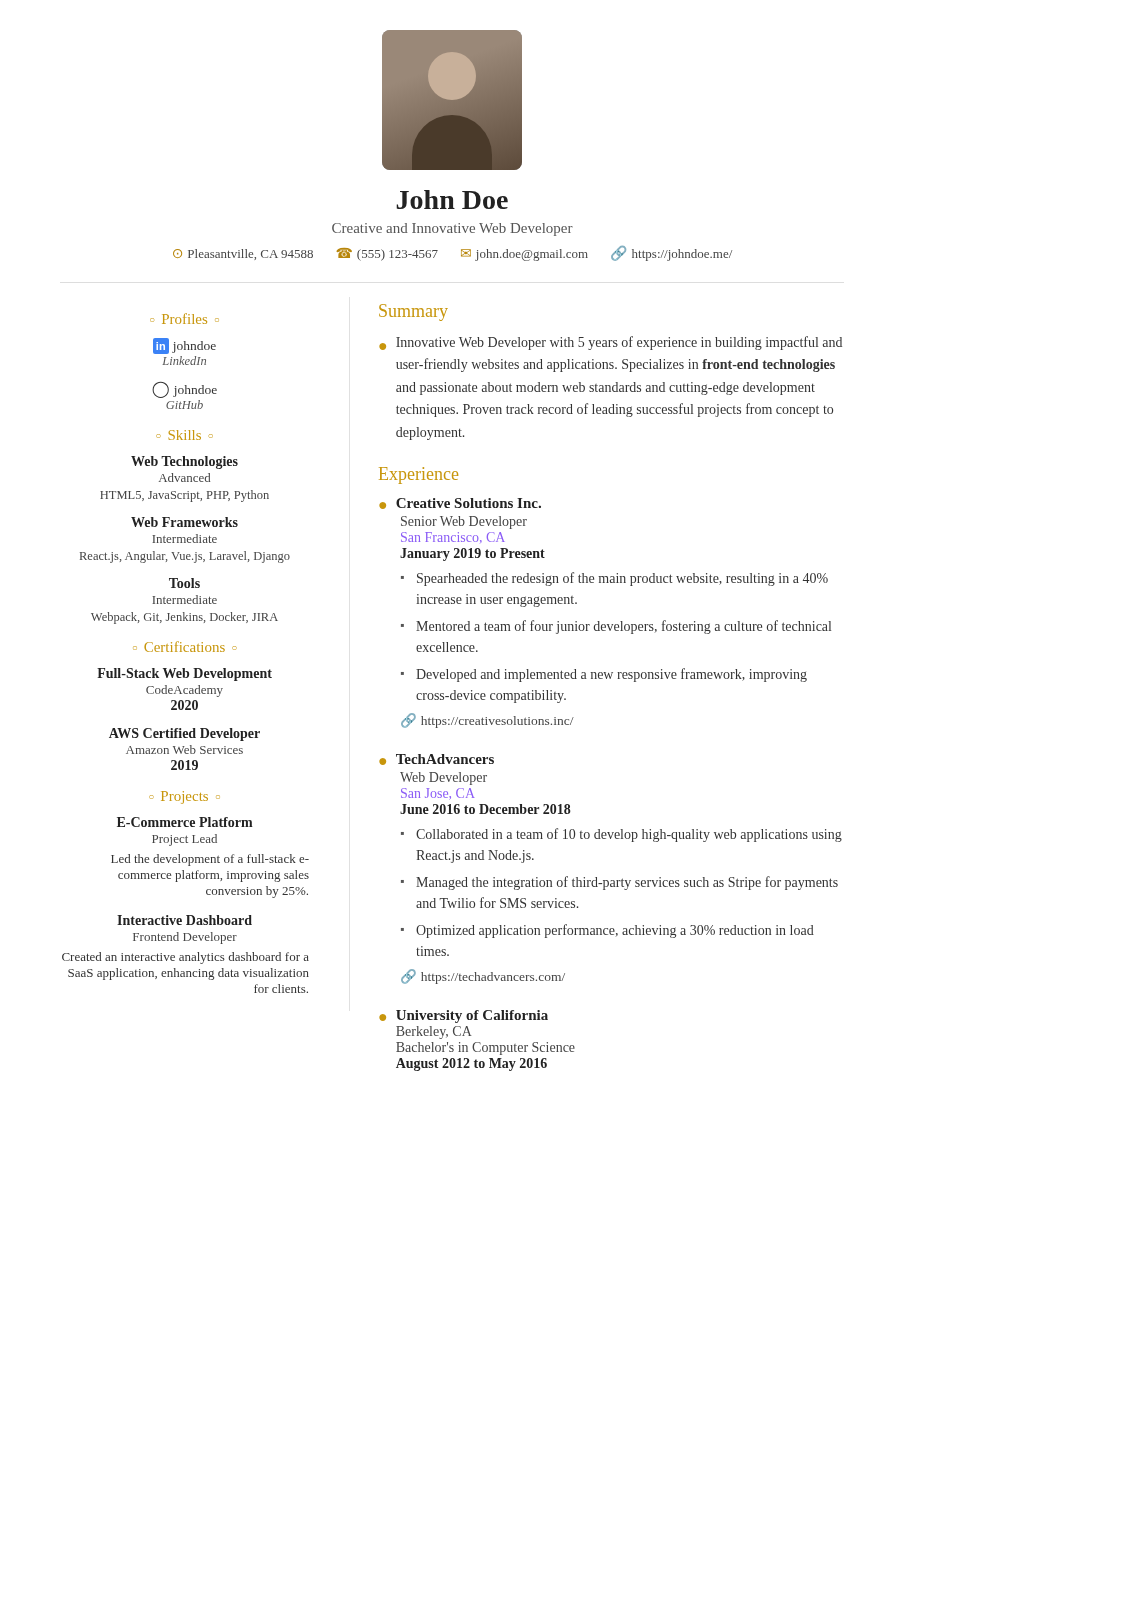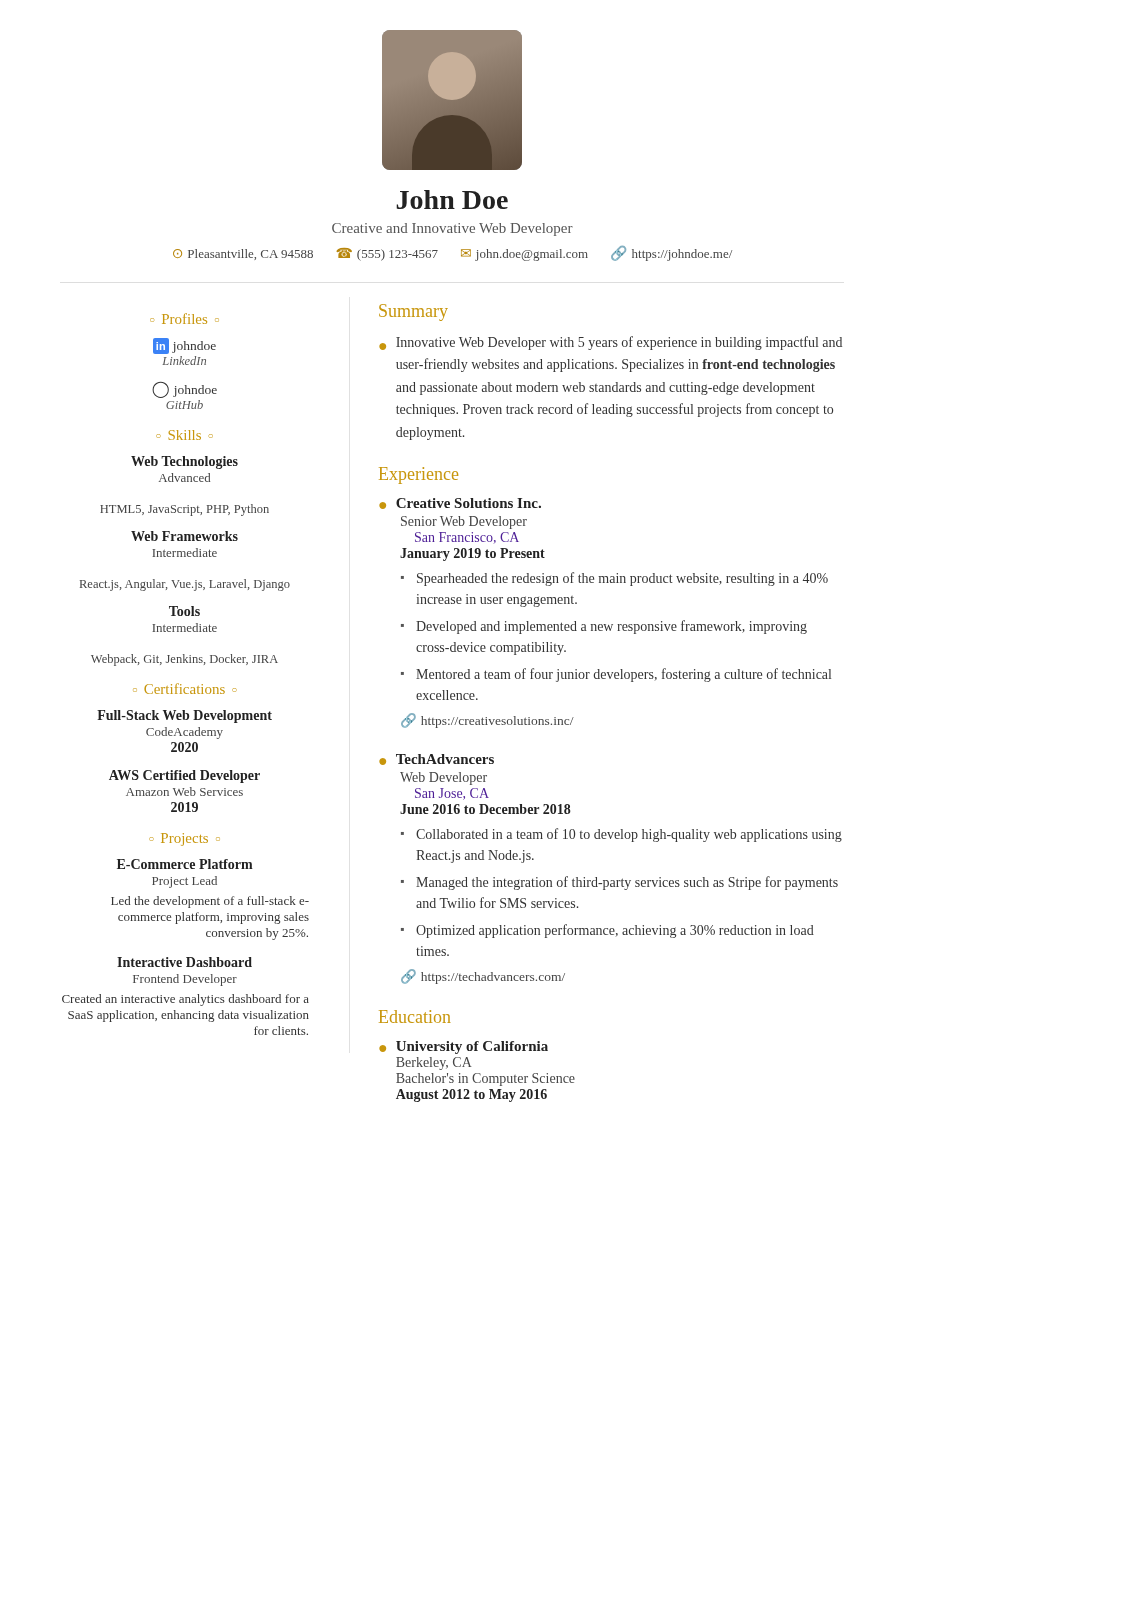--- a/index.html
+++ b/index.html
@@ -168,21 +168,21 @@
       font-size: 14px;
       color: #222;
     }
     .skill-level {
       font-size: 13px;
       color: #444;
     }
     .skill-keywords {
       font-size: 12.5px;
       color: #444;
-      margin-top: 16px;
+      margin-top: 2px;
     }
     .cert-item {
       margin-bottom: 12px;
       text-align: center;
     }
     .cert-name {
       font-weight: bold;
       font-size: 14px;
       color: #222;
     }
@@ -260,22 +260,22 @@
       font-size: 15px;
       color: #222;
     }
     .exp-role {
       font-size: 14px;
       color: #444;
       margin-left: 22px;
     }
     .exp-location {
       font-size: 14px;
-      color: #4c1d95;
-      margin-left: 36px;
+      color: #8b5cf6;
+      margin-left: 22px;
     }
     .exp-dates {
       font-weight: bold;
       font-size: 14px;
       color: #222;
       margin-left: 22px;
       margin-bottom: 6px;
     }
     .exp-bullets {
       margin-left: 22px;
@@ -456,22 +456,22 @@
       <div class="exp-item">
         <div class="exp-company-row">
           <span class="exp-bullet">●</span>
           <span class="exp-company">Creative Solutions Inc.</span>
         </div>
         <div class="exp-role">Senior Web Developer</div>
         <div class="exp-location">San Francisco, CA</div>
         <div class="exp-dates">January 2019 to Present</div>
         <ul class="exp-bullets">
           <li>Spearheaded the redesign of the main product website, resulting in a 40% increase in user engagement.</li>
+          <li>Mentored a team of four junior developers, fostering a culture of technical excellence.</li>
           <li>Developed and implemented a new responsive framework, improving cross-device compatibility.</li>
-          <li>Mentored a team of four junior developers, fostering a culture of technical excellence.</li>
         </ul>
         <div class="exp-link">
           <span class="exp-link-icon">🔗</span><span>https://creativesolutions.inc/</span>
         </div>
       </div>
 
       <div class="exp-item">
         <div class="exp-company-row">
           <span class="exp-bullet">●</span>
           <span class="exp-company">TechAdvancers</span>
@@ -482,21 +482,20 @@
         <ul class="exp-bullets">
           <li>Collaborated in a team of 10 to develop high-quality web applications using React.js and Node.js.</li>
           <li>Managed the integration of third-party services such as Stripe for payments and Twilio for SMS services.</li>
           <li>Optimized application performance, achieving a 30% reduction in load times.</li>
         </ul>
         <div class="exp-link">
           <span class="exp-link-icon">🔗</span><span>https://techadvancers.com/</span>
         </div>
       </div>
 
-      <div class="section-heading-main">Education</div>
 
       <div class="edu-item">
         <span class="edu-bullet">●</span>
         <div class="edu-details">
           <div class="edu-school">University of California</div>
           <div class="edu-location">Berkeley, CA</div>
           <div class="edu-degree">Bachelor's in Computer Science</div>
           <div class="edu-dates">August 2012 to May 2016</div>
         </div>
       </div>

